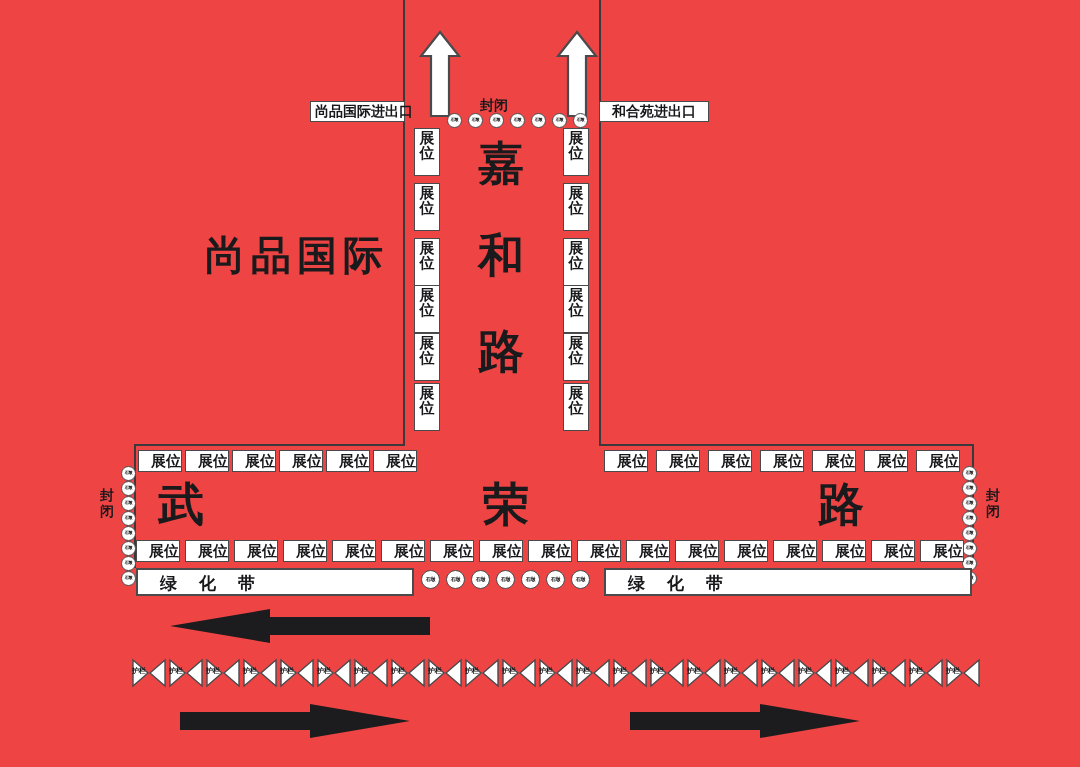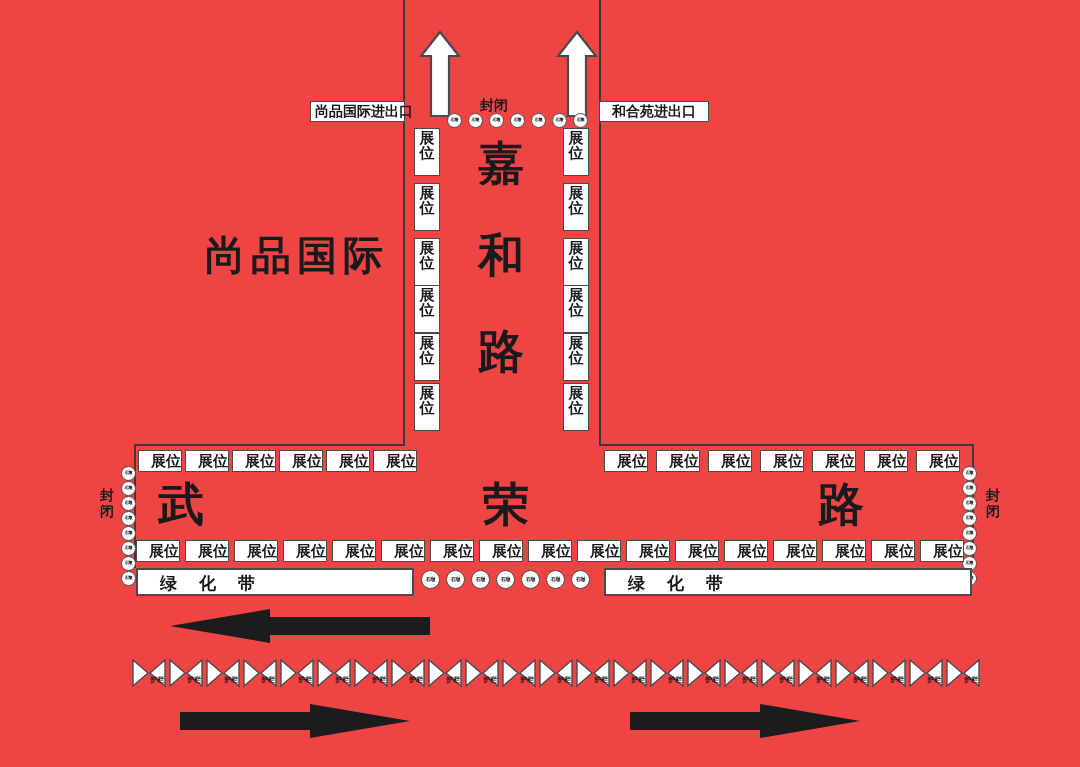--- a/index.html
+++ b/index.html
@@ -143,23 +143,23 @@
 
   
   .rail {
     position: absolute;
     width: 34px;
     height: 30px;
   }
   .rail svg { display: block; }
   .rail .lab {
     position: absolute;
-    left: 0; top: 18px;
-    width: 32px;
-    text-align: right;
+    left: 0; top: 9px;
+    width: 20px;
+    text-align: left;
     font-size: 7px;
     font-weight: bold;
     color: #141416;
     letter-spacing: -0.3px;
     line-height: 9px;
   }
 
   
   .tarrow { position: absolute; }
   .tarrow svg { display: block; }

